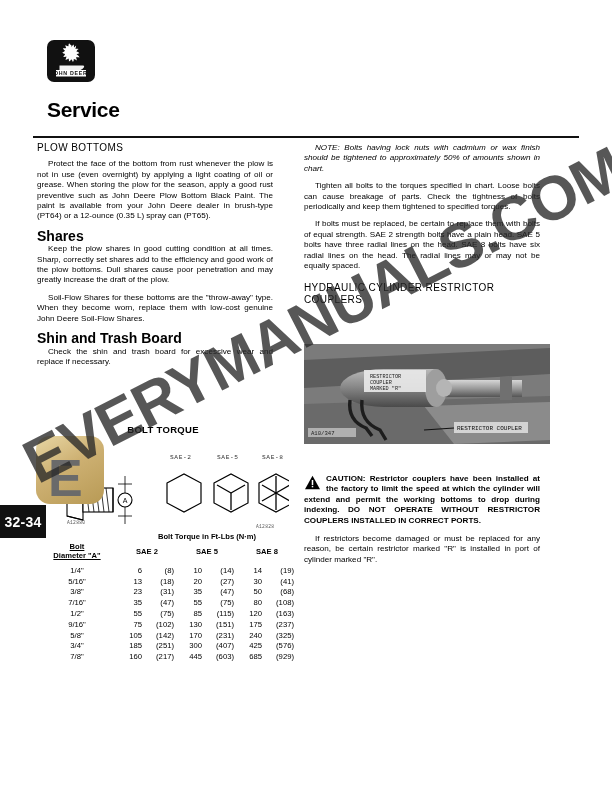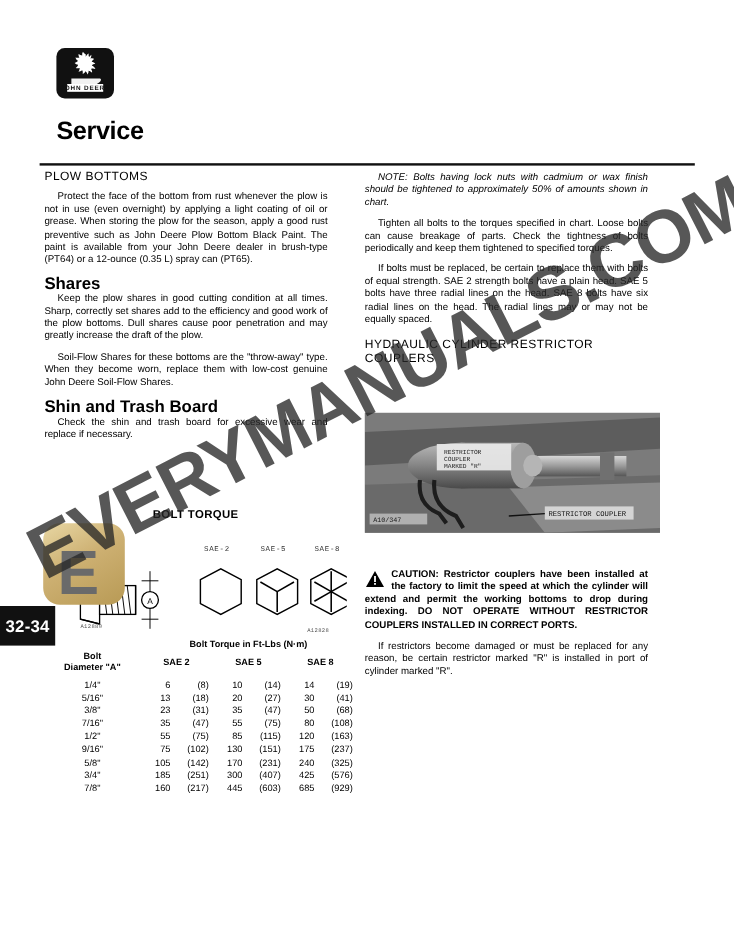--- a/index.html
+++ b/index.html
@@ -55,21 +55,21 @@
     color:#555;letter-spacing:.3px;
   }
 
   
   .tbl{position:absolute;left:37px;top:532px;width:260px;font-size:7.6px;}
   .tbl table{border-collapse:collapse;width:100%;}
   .tbl .grphd{
     font-weight:bold;text-align:center;font-size:7.6px;padding:0 0 1px 0;margin-top:20px;
   }
   .tbl th{font-weight:bold;font-size:7.6px;padding:0 0 5px 0;text-align:center;}
-  .tbl th.dia{width:80px;line-height:9px;}
+  .tbl th.dia{width:80px;line-height:9px;text-decoration:underline;}
   .tbl td{padding:0.9px 0;text-align:center;font-size:7.7px;}
   .tbl td.dia{width:80px;}
   .tbl td .nm{display:inline-block;width:32px;text-align:right;}
   .tbl td .ft{display:inline-block;width:22px;text-align:right;}
 
   
   .tab{
     position:absolute;left:0px;top:505px;width:46px;height:33px;background:#111;
     color:#fff;font-weight:bold;font-size:14px;
     display:flex;align-items:center;justify-content:center;letter-spacing:.2px;

